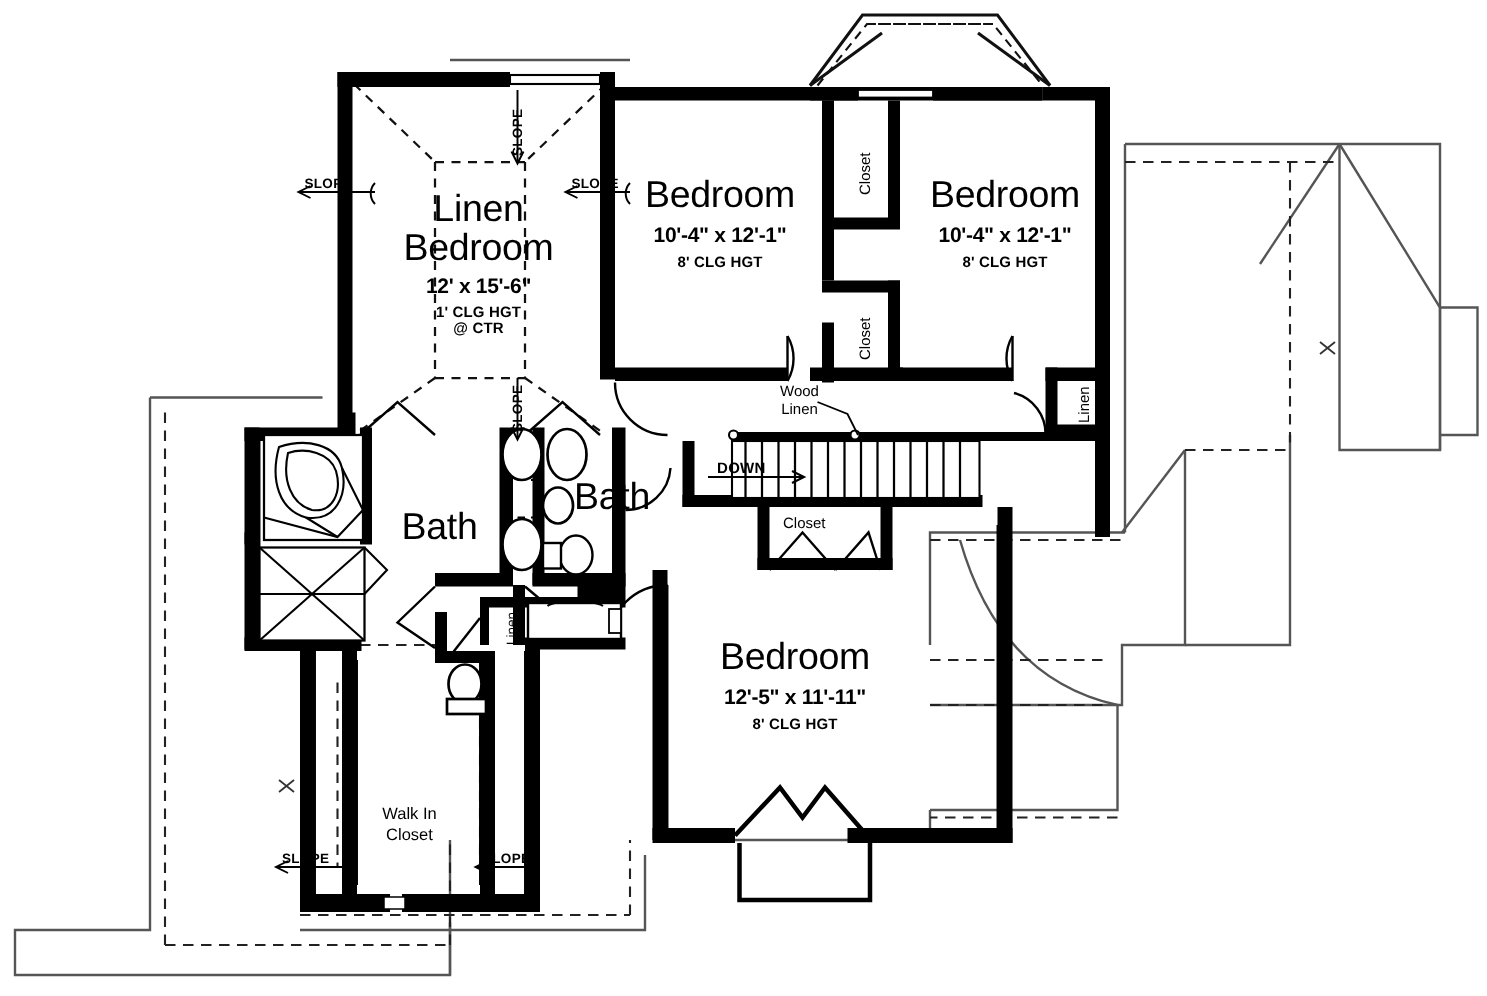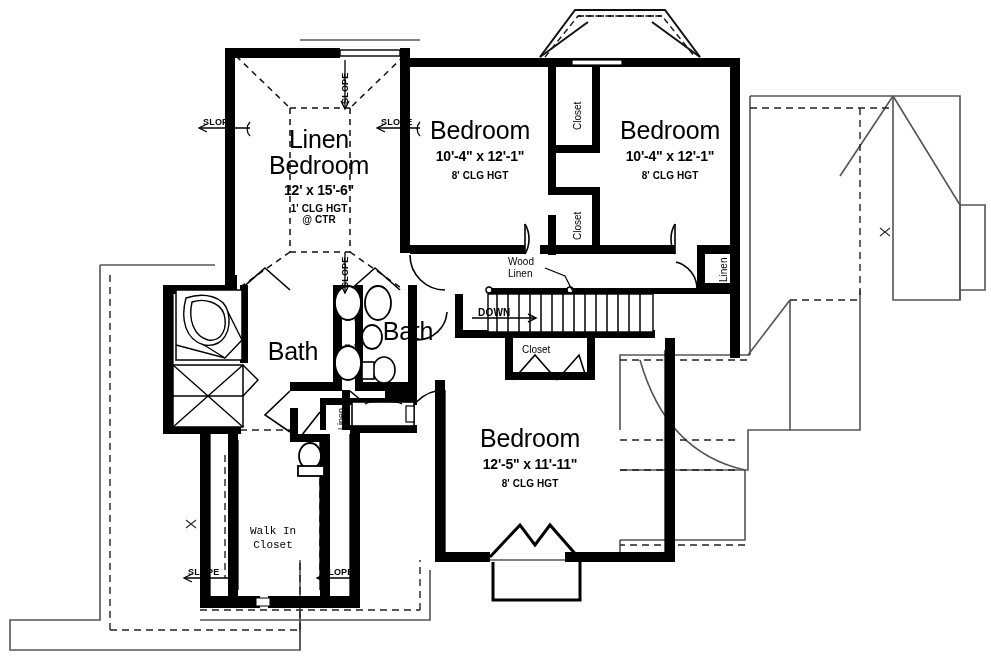--- a/index.html
+++ b/index.html
@@ -67,21 +67,21 @@
   .closet-label.vert {
     transform-origin: left top;
     transform: rotate(-90deg);
   }
   .note-label {
     position: absolute;
     font-size: 10px;
     font-weight: normal;
     color: #000;
     white-space: nowrap;
-    text-align: left;
+    text-align: center;
     font-family: "Liberation Sans", sans-serif;
     line-height: 12px;
   }
   .walkin-label {
     position: absolute;
     font-size: 11px;
     color: #000;
     text-align: center;
     line-height: 14px;
     white-space: nowrap;
@@ -422,21 +422,21 @@
   <div class="room-label" style="left:368px; top:318px; width:80px;">
     <div class="room-name">Bath</div>
   </div>
 
   <div class="closet-label vert" style="left:572px; top:130px;">Closet</div>
   <div class="closet-label vert" style="left:572px; top:240px;">Closet</div>
   <div class="closet-label vert" style="left:718px; top:282px;">Linen</div>
   <div class="closet-label vert" style="left:336px; top:430px; font-size:9px;">Linen</div>
   <div class="closet-label" style="left:522px; top:344px;">Closet</div>
 
-  <div class="walkin-label" style="left:240px; top:524px; width:66px;font-family:Liberation Mono, monospace;">
+  <div class="walkin-label" style="left:240px; top:536px; width:66px;">
     <div>Walk In</div>
     <div>Closet</div>
   </div>
 
   <div class="tiny-label" style="left:203px; top:117px;">SLOPE</div>
   <div class="tiny-label" style="left:381px; top:117px;">SLOPE</div>
   <div class="tiny-label vert" style="left:340px; top:104px;">SLOPE</div>
   <div class="tiny-label vert" style="left:340px; top:288px;">SLOPE</div>
   <div class="tiny-label" style="left:188px; top:567px;">SLOPE</div>
   <div class="tiny-label" style="left:322px; top:567px;">SLOPE</div>

